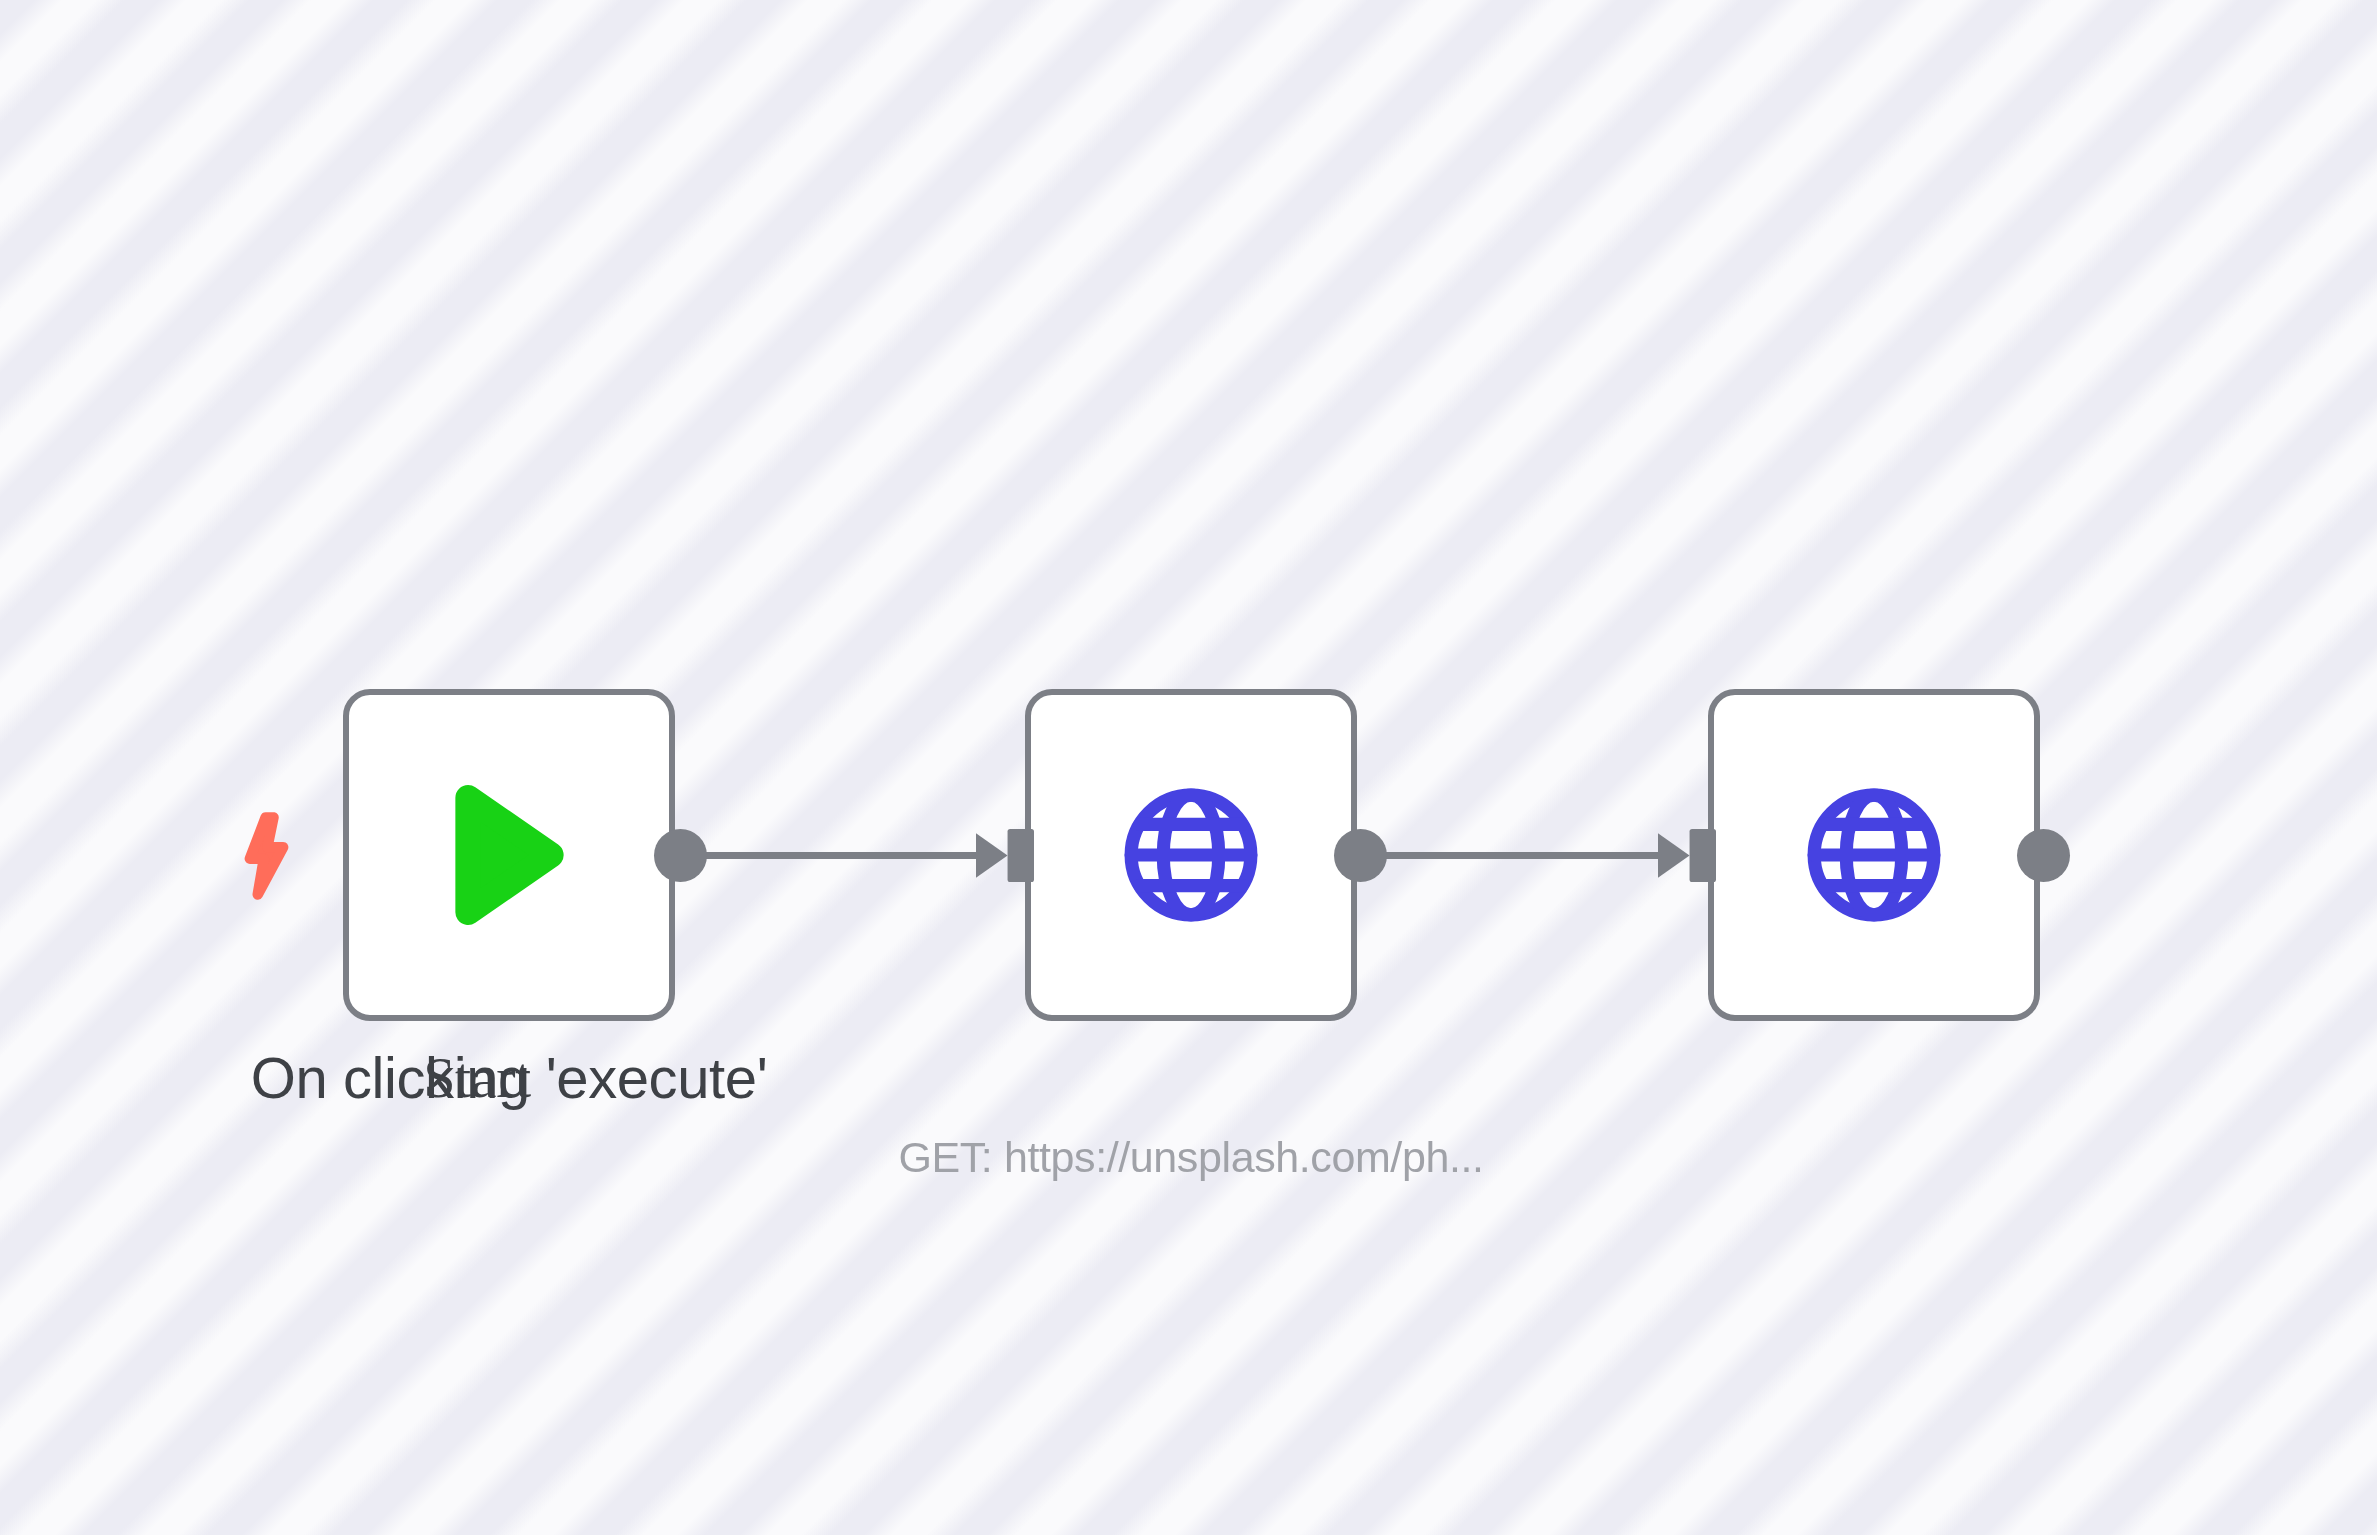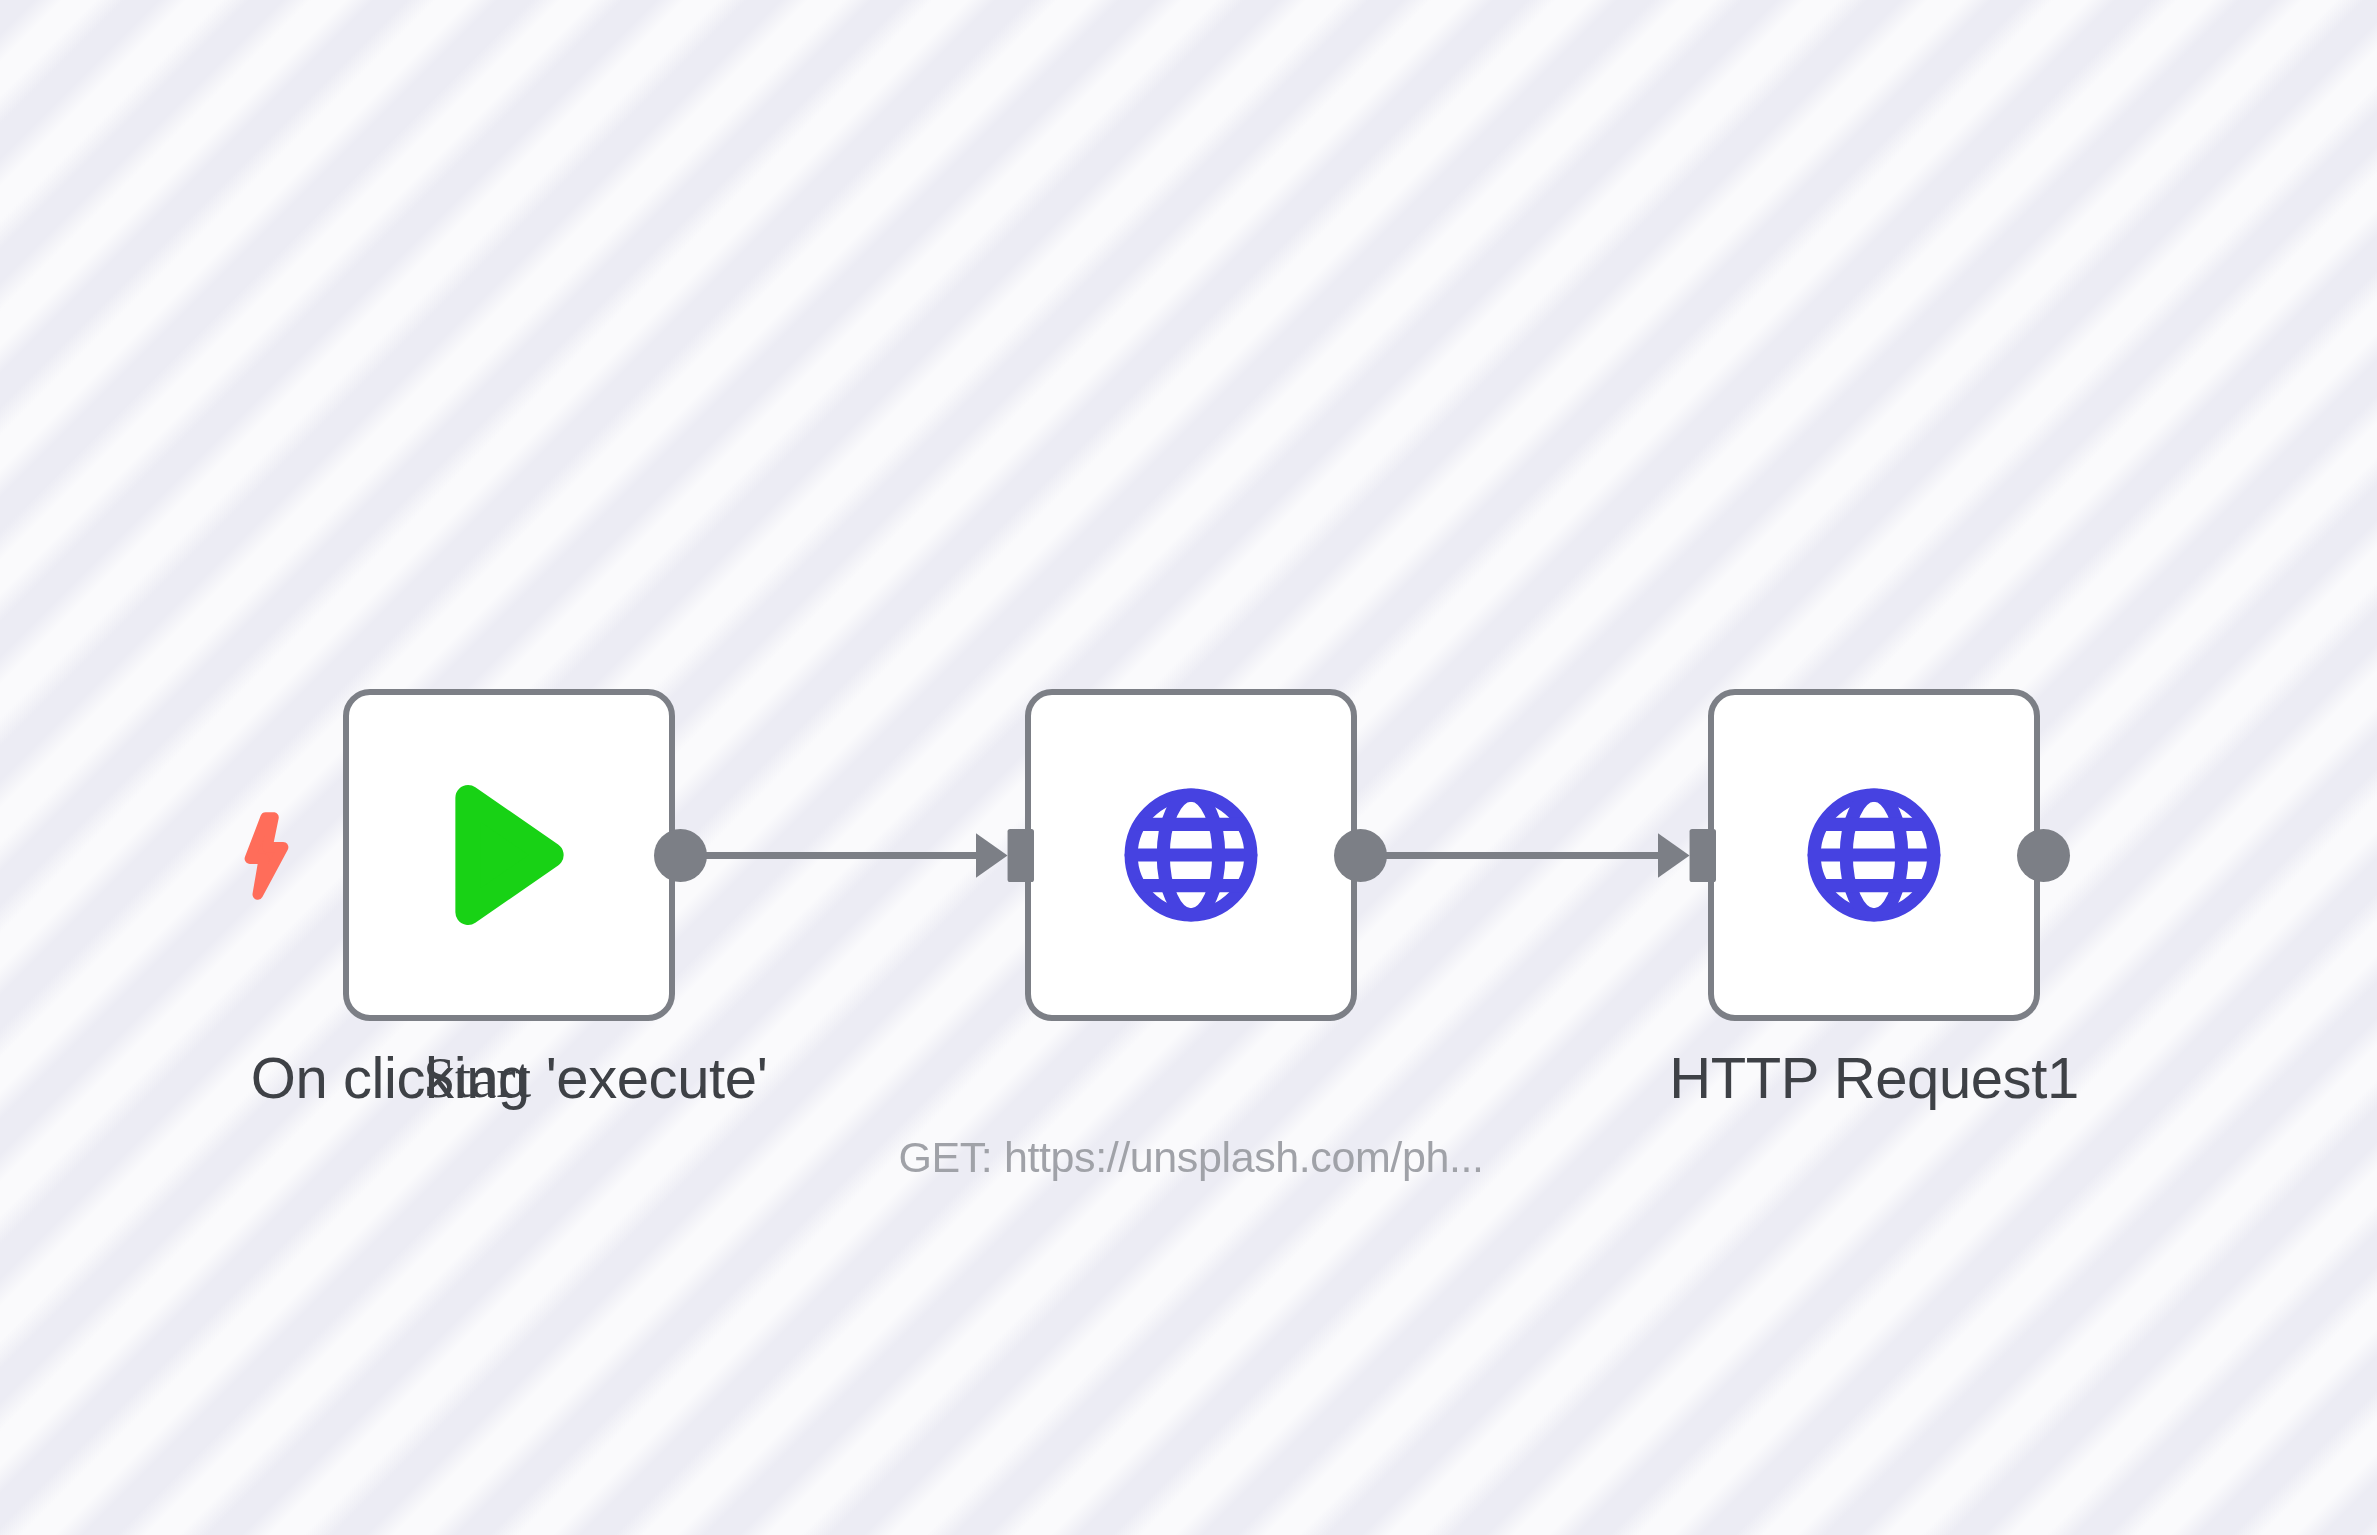--- a/index.html
+++ b/index.html
@@ -114,18 +114,17 @@
       <circle cx="50" cy="50" r="41"></circle>
       <ellipse cx="50" cy="50" rx="19" ry="41"></ellipse>
       <line x1="9" y1="50" x2="91" y2="50"></line>
       <line x1="15" y1="29" x2="85" y2="29"></line>
       <line x1="15" y1="71" x2="85" y2="71"></line>
     </svg>
   </div>
 
   <div class="node-label" style="left:509px;">On clicking 'execute'</div>
   <div class="node-label" style="left:477px;font-family:Liberation Serif, serif;">Start</div>
-  <div class="node-label" style="left:1874px;">HTTP Request1</div>
 
   <div class="node-subtitle" style="left:1191px;">GET: https://unsplash.com/ph...</div>
 
 </div>
 
 
 </body></html>

